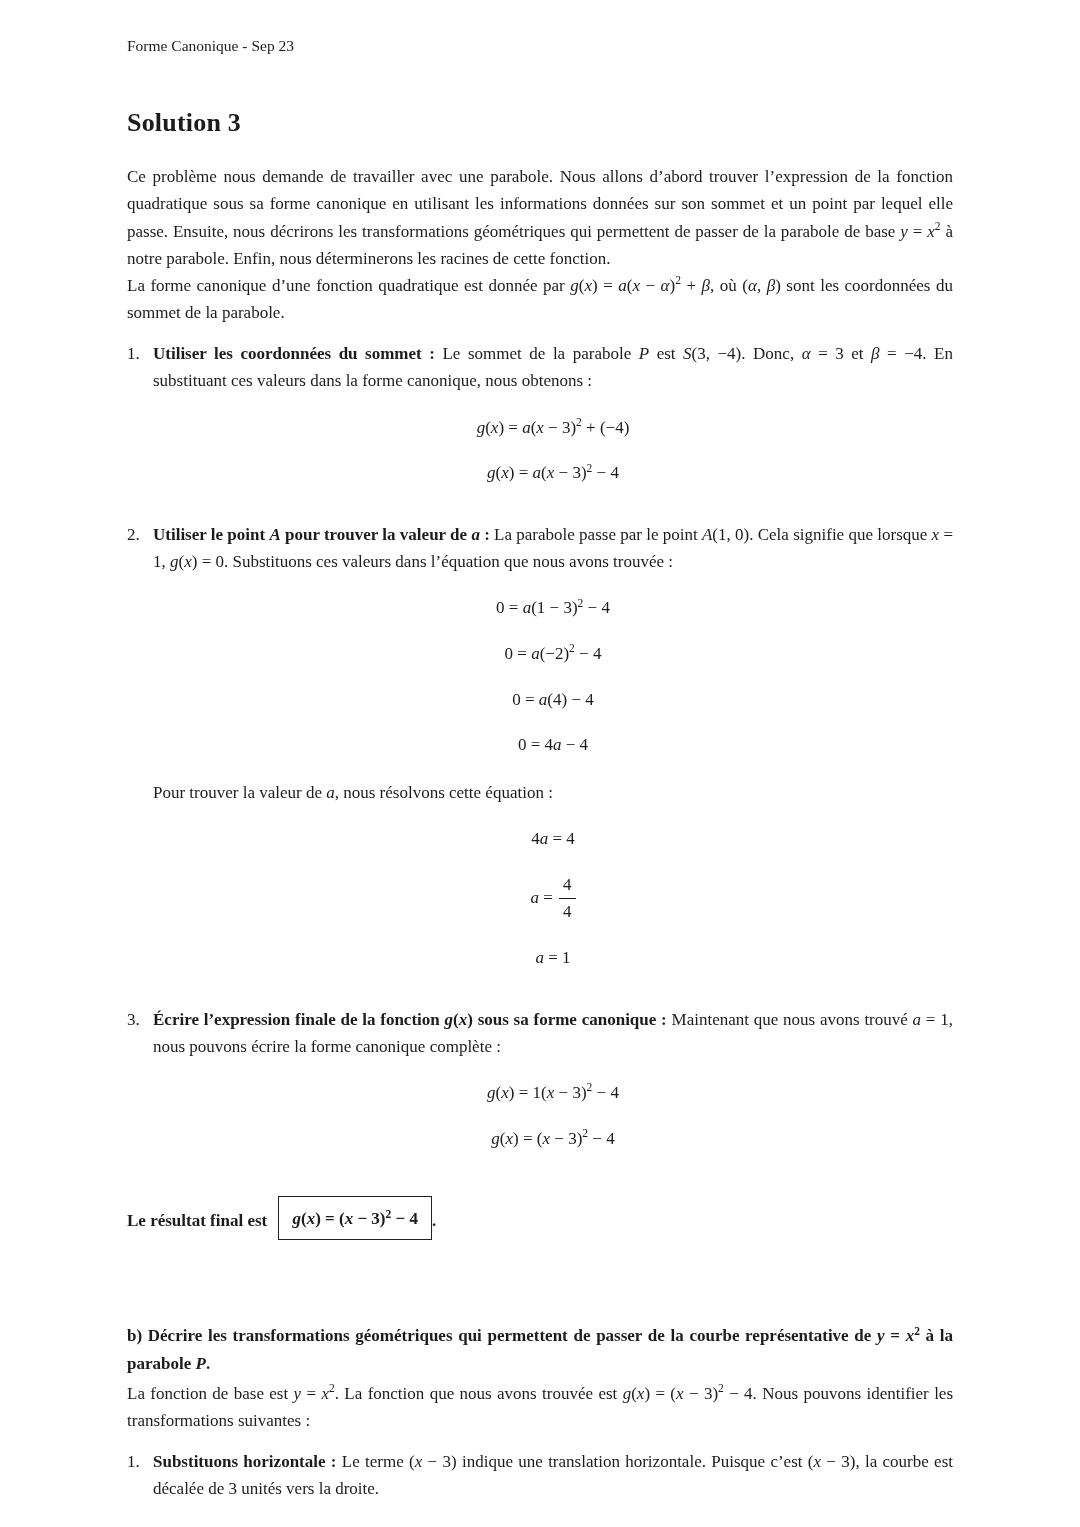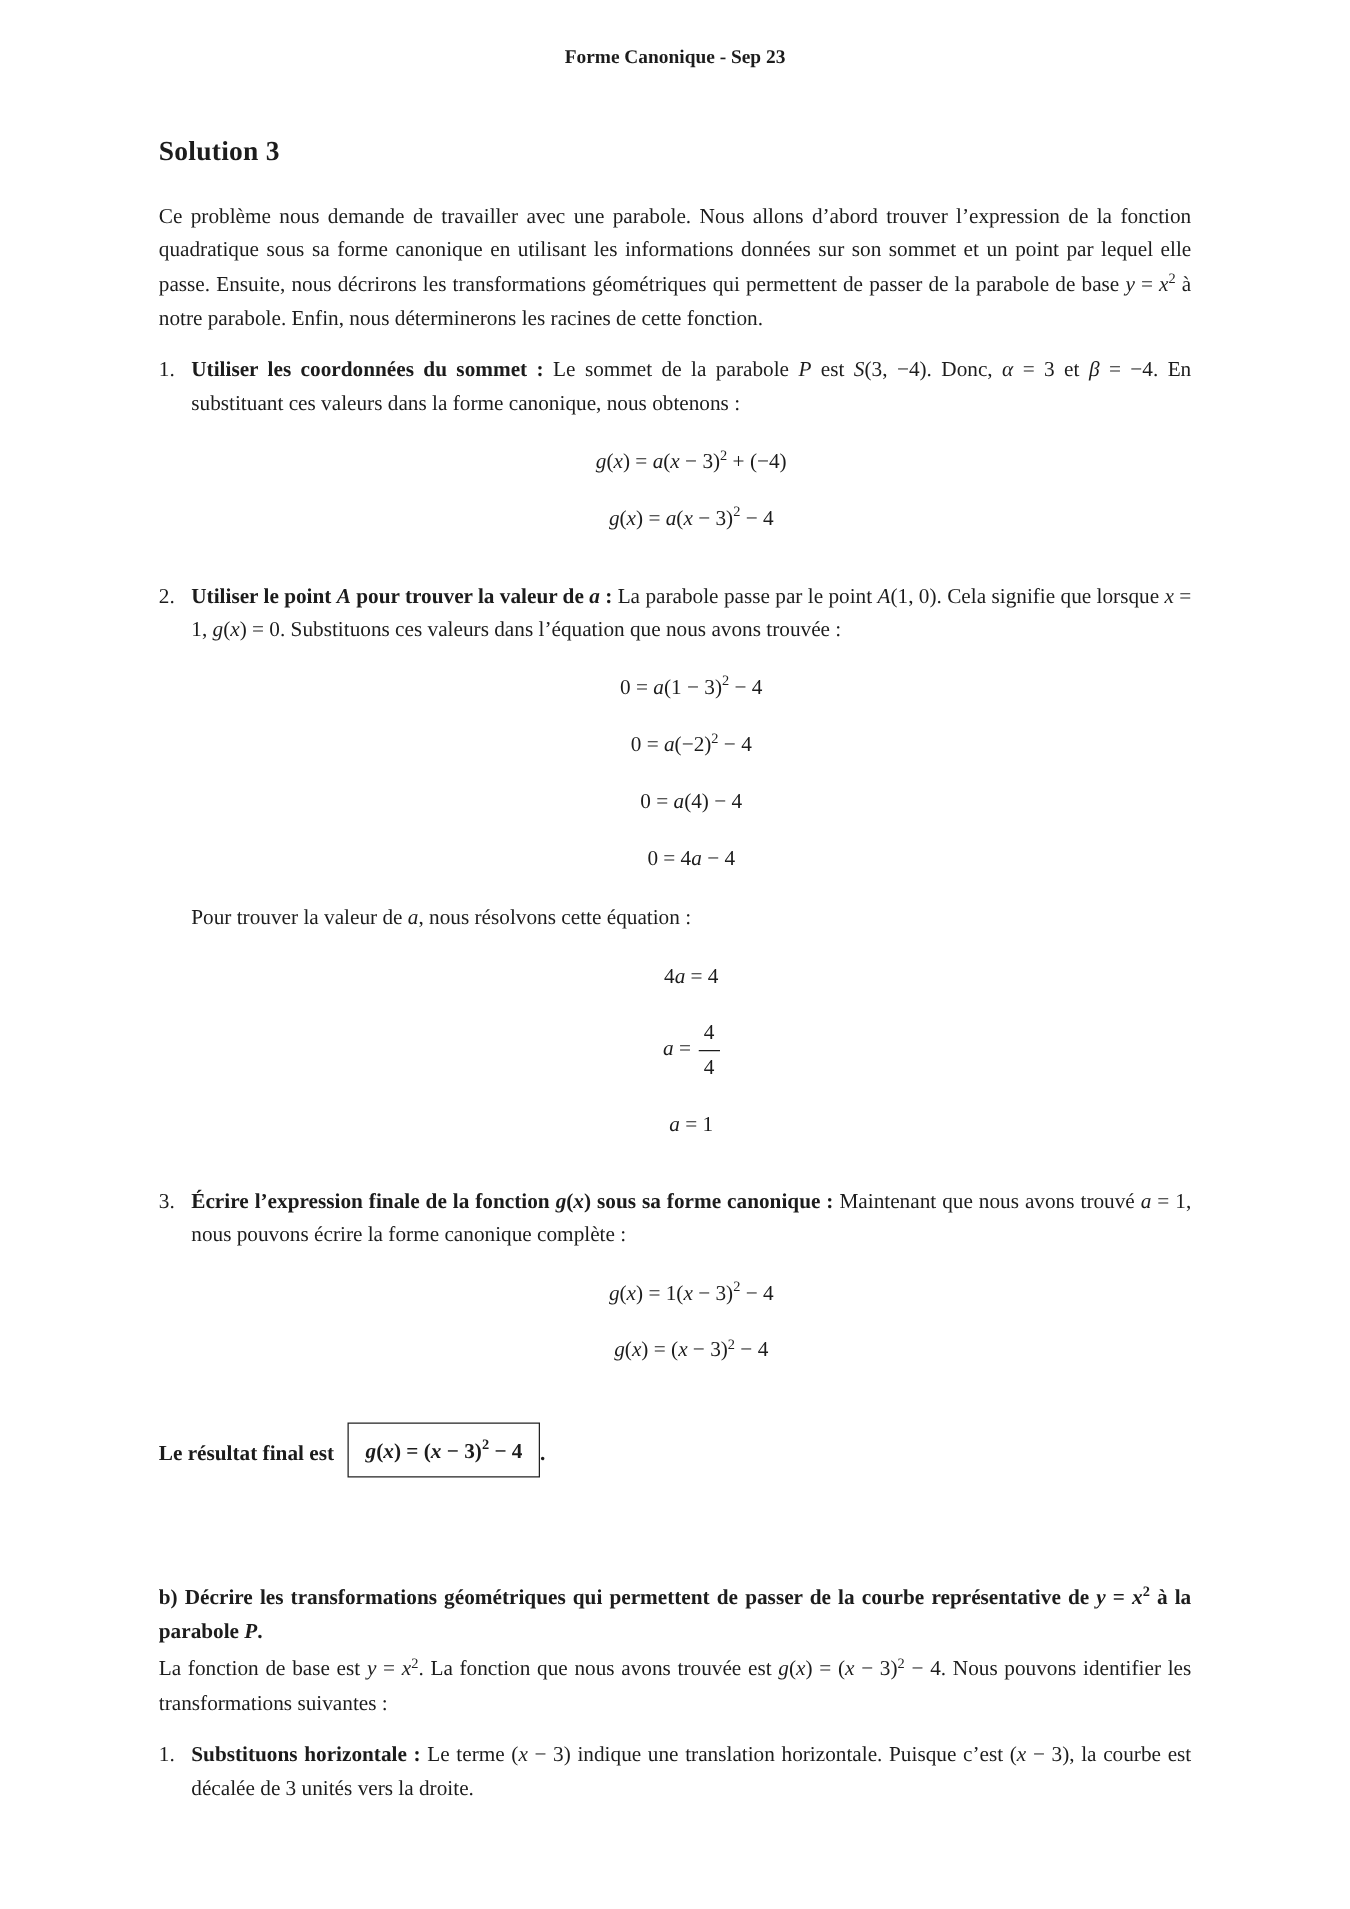--- a/index.html
+++ b/index.html
@@ -8,22 +8,22 @@
     width: 1080px; height: 1527px;
     font-family: "Liberation Serif", serif;
     color: #1c1c1c;
     overflow: hidden;
   }
   .page {
     width: 1080px; height: 1527px;
     padding: 36px 127px 46px 127px;
     display: flex; flex-direction: column;
   }
-  header.doc-header { text-align: center; font-size: 15.5px; line-height: 1.3; font-weight: bold; }
-  h1.doc-title { font-size: 22px; font-weight: bold; margin-top: 52px; letter-spacing: 0.2px; }
+  header.doc-header { text-align: left; font-size: 15.5px; line-height: 1.3; }
+  h1.doc-title { font-size: 26px; font-weight: bold; margin-top: 52px; letter-spacing: 0.2px; }
   main.doc-main { flex: 1 1 auto; }
 
   .para, .head { font-size: 17px; line-height: 1.6; text-align: justify; }
   .head { font-weight: bold; }
 
   main > .block-p:first-child { margin-top: 25px; }
   .block-head { margin-top: 24px; }
   .block-head + .block-p { margin-top: 3px; }
   .block-result + .block-head { margin-top: 82px; }
 
@@ -61,20 +61,21 @@
 
 <div class="page">
   <header class="doc-header">
     <span>Forme Canonique - Sep 23</span>
   </header>
 
   <h1 class="doc-title">Solution 3</h1>
 
   <main class="doc-main">
       <p class="para block-p">Ce problème nous demande de travailler avec une parabole. Nous allons d’abord trouver l’expression de la fonction quadratique sous sa forme canonique en utilisant les informations données sur son sommet et un point par lequel elle passe. Ensuite, nous décrirons les transformations géométriques qui permettent de passer de la parabole de base <i>y</i> = <i>x</i><span class="sup">2</span> à notre parabole. Enfin, nous déterminerons les racines de cette fonction.</p>
+      <p class="para block-p">La forme canonique d’une fonction quadratique est donnée par <i>g</i>(<i>x</i>) = <i>a</i>(<i>x</i> − <i>α</i>)<span class="sup">2</span> + <i>β</i>, où (<i>α</i>, <i>β</i>) sont les coordonnées du sommet de la parabole.</p>
       <div class="olist">
         <div class="li">
           <span class="num">1.</span>
           <div class="li-body">
             <p class="para lead"><b>Utiliser les coordonnées du sommet :</b> Le sommet de la parabole <i>P</i> est <i>S</i>(3, −4). Donc, <i>α</i> = 3 et <i>β</i> = −4. En substituant ces valeurs dans la forme canonique, nous obtenons :</p>
             <div class="eq"><i>g</i>(<i>x</i>) = <i>a</i>(<i>x</i> − 3)<span class="sup">2</span> + (−4)</div>
             <div class="eq"><i>g</i>(<i>x</i>) = <i>a</i>(<i>x</i> − 3)<span class="sup">2</span> − 4</div>
           </div>
         </div>
         <div class="li">

